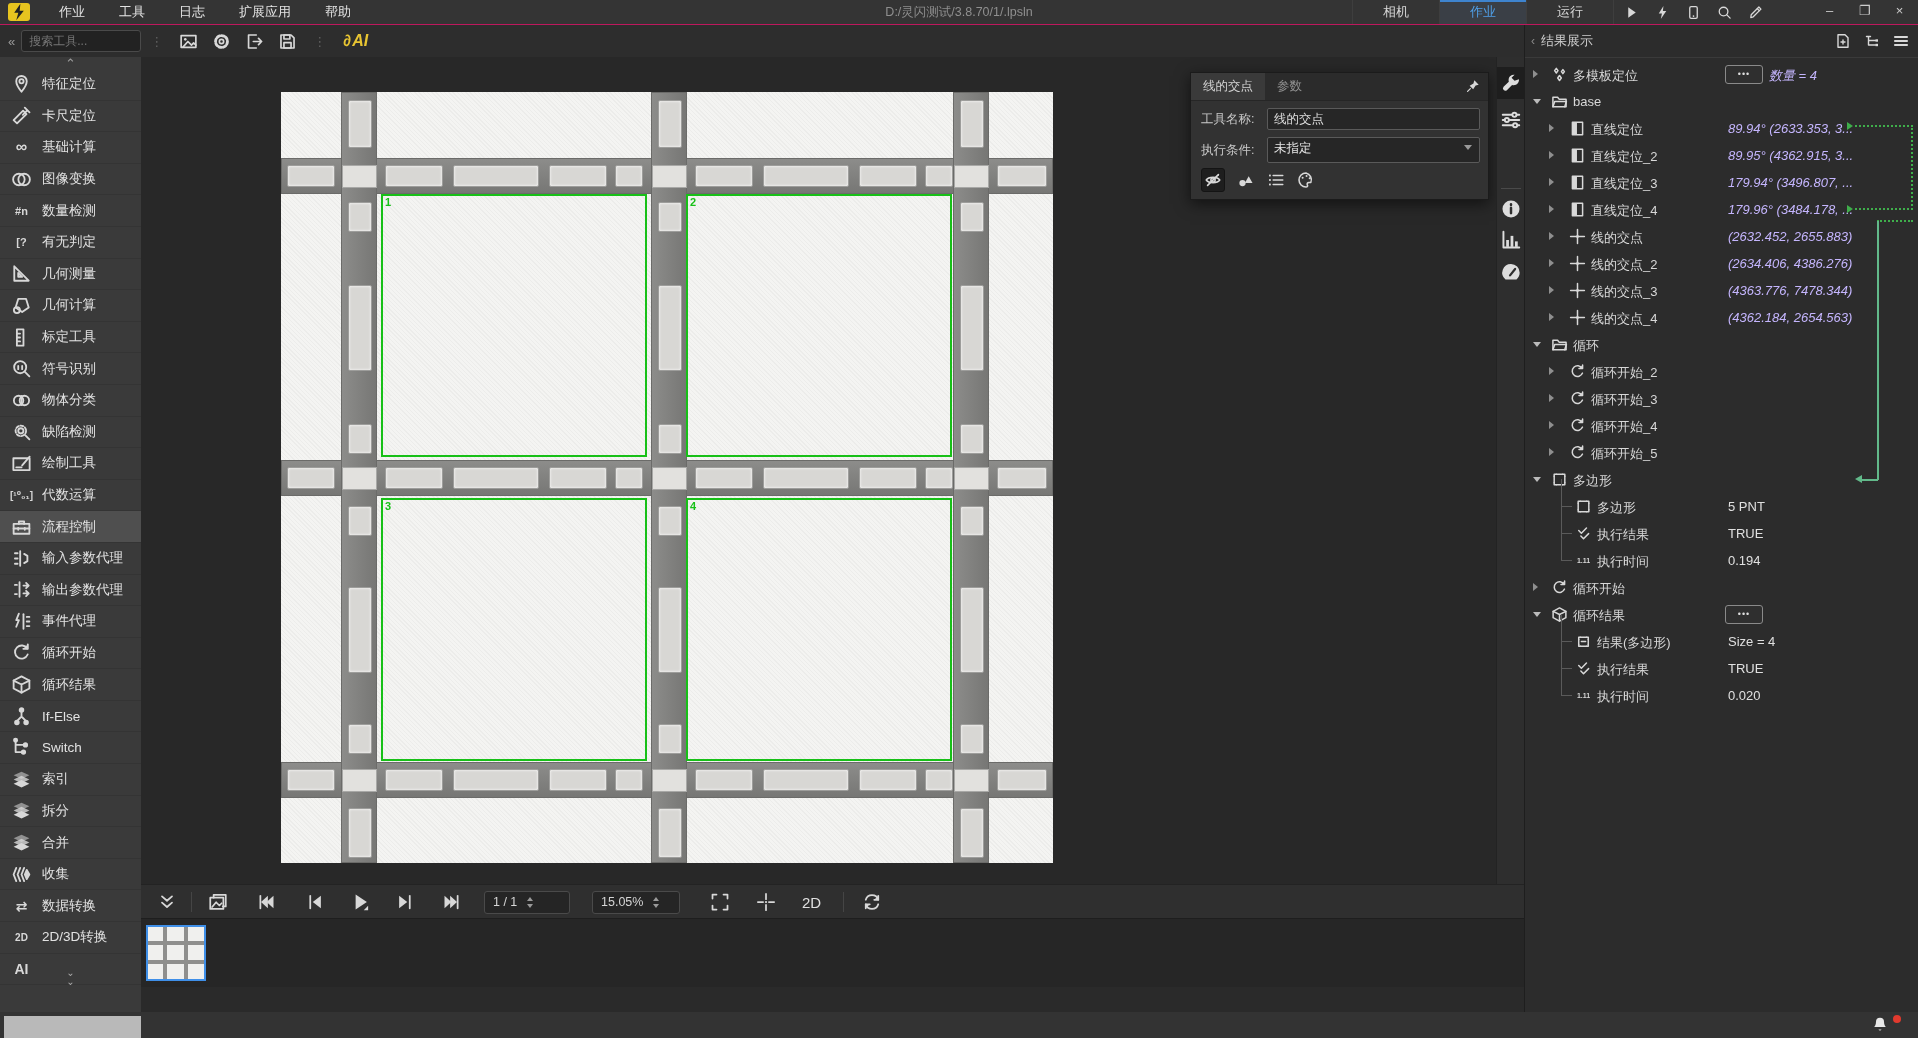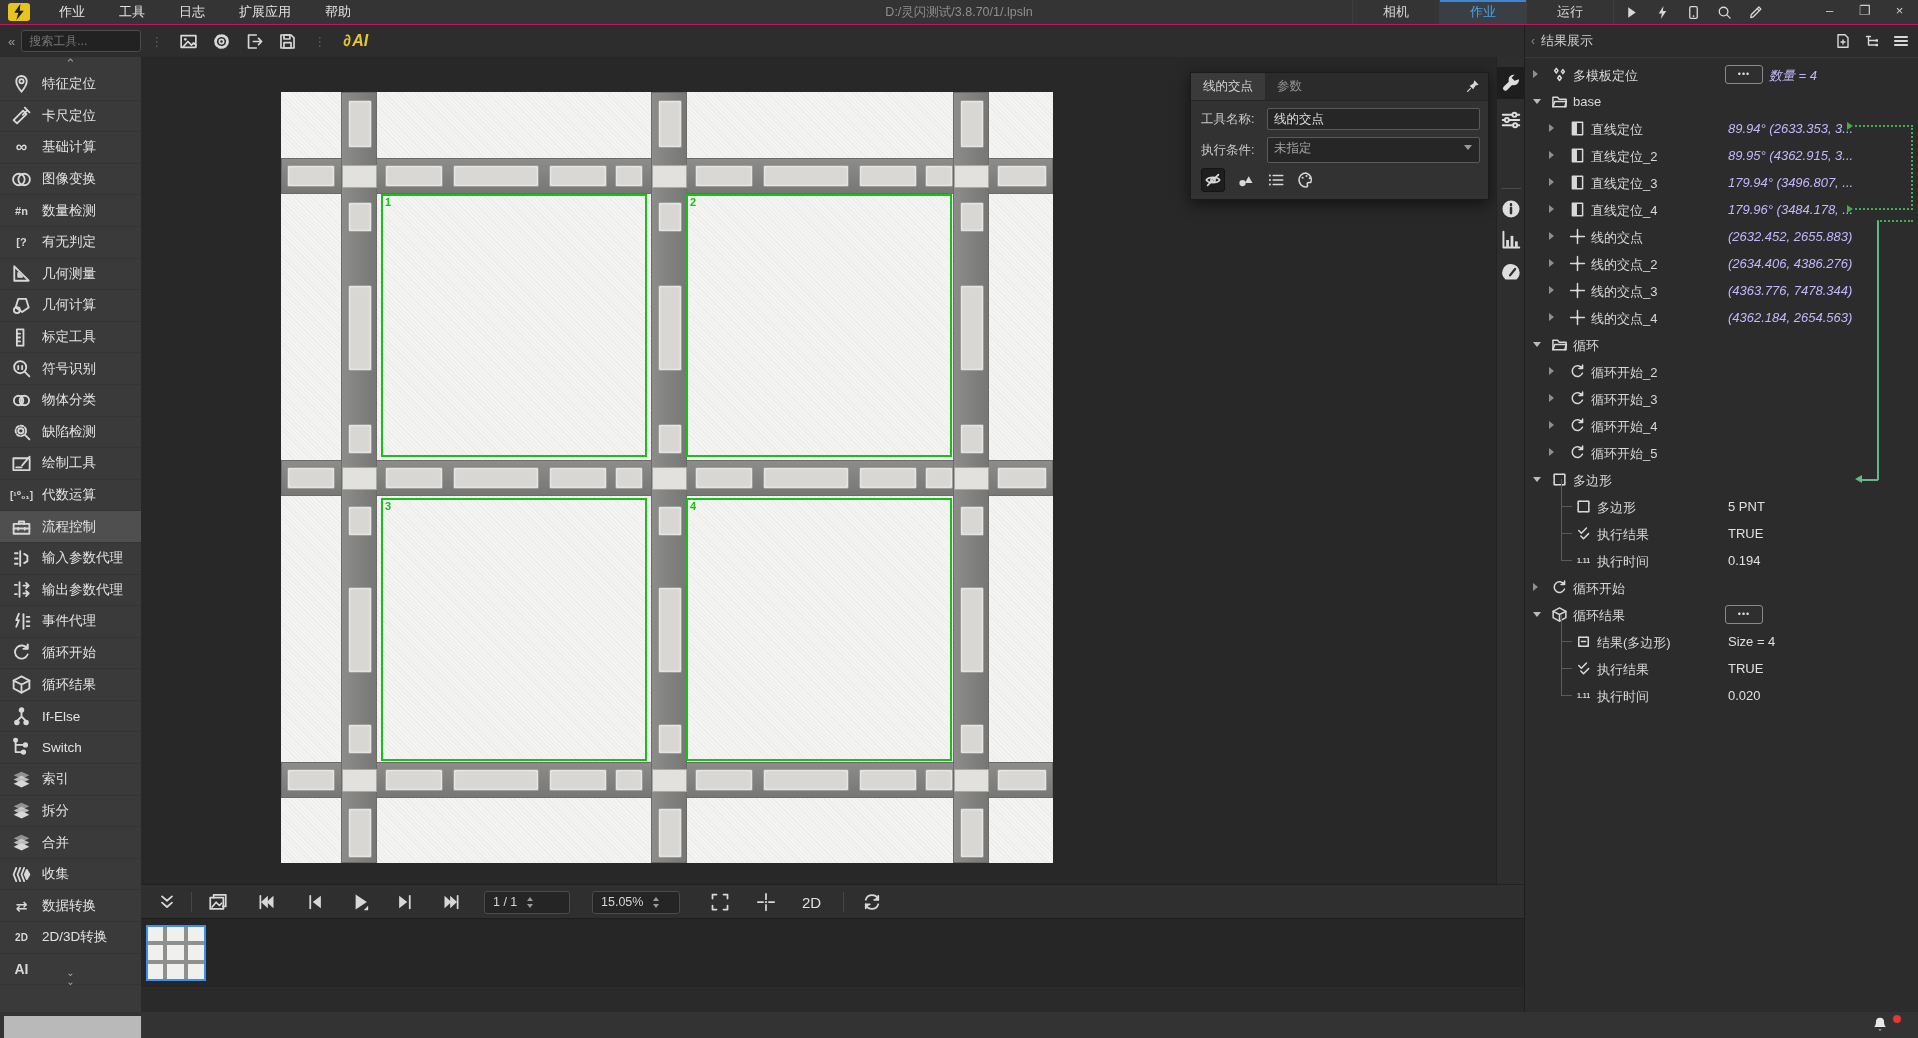--- a/index.html
+++ b/index.html
@@ -61,21 +61,21 @@
   .float-panel{left:1049px;top:15px;width:297px;height:126px;background:#323232;border:1px solid #1b1b1b;
                box-shadow:0 4px 14px rgba(0,0,0,.55);}
   .fp-tabs{height:27px;background:#2b2b2b;display:flex;align-items:stretch;border-bottom:1px solid #262626;}
   .fp-tab{padding:0 12px;line-height:27px;color:#929292;font-size:12.5px;}
   .fp-tab.active{background:#3a3a3a;color:#d2d2d2;}
   .fp-pin{margin-left:auto;width:14px;height:14px;margin-top:6px;margin-right:8px;}
   .fp-row{display:flex;align-items:center;margin:7px 8px 0 10px;}
   .fp-row .flabel{width:66px;color:#c8c8c8;font-size:12.5px;flex:none;}
   .fp-input{flex:1;height:20px;background:#262626;border:1px solid #5a5a5a;border-radius:2px;color:#ddd;
             font-size:12.5px;padding:0 6px;font-family:inherit;}
-  .fp-select{flex:1;height:20px;background:#262626;border:1px solid #5a5a5a;border-radius:2px;color:#a3a3a3;
+  .fp-select{flex:1;height:20px;background:#262626;border:1px solid #5a5a5a;border-radius:2px;color:#e5e5e5;
              font-size:12.5px;padding:2px 6px;position:relative;}
   .fp-select .sel-chev{position:absolute;right:7px;top:7px;width:0;height:0;border-left:4px solid transparent;
              border-right:4px solid transparent;border-top:5px solid #9a9a9a;}
   .fp-icons{display:flex;align-items:center;gap:12px;margin:8px 0 0 10px;}
   .fp-icons .ic{width:18px;height:18px;}
   .fp-icons .pressed{background:#1e1e1e;border:1px solid #141414;border-radius:3px;padding:2px;margin:-3px 0;}
 
   
   .side-strip{left:1355px;top:0;width:28px;height:827px;background:#2e2e2e;border-left:1px solid #232323;}
   .ss-ic{position:absolute;left:3px;width:22px;height:22px;}

